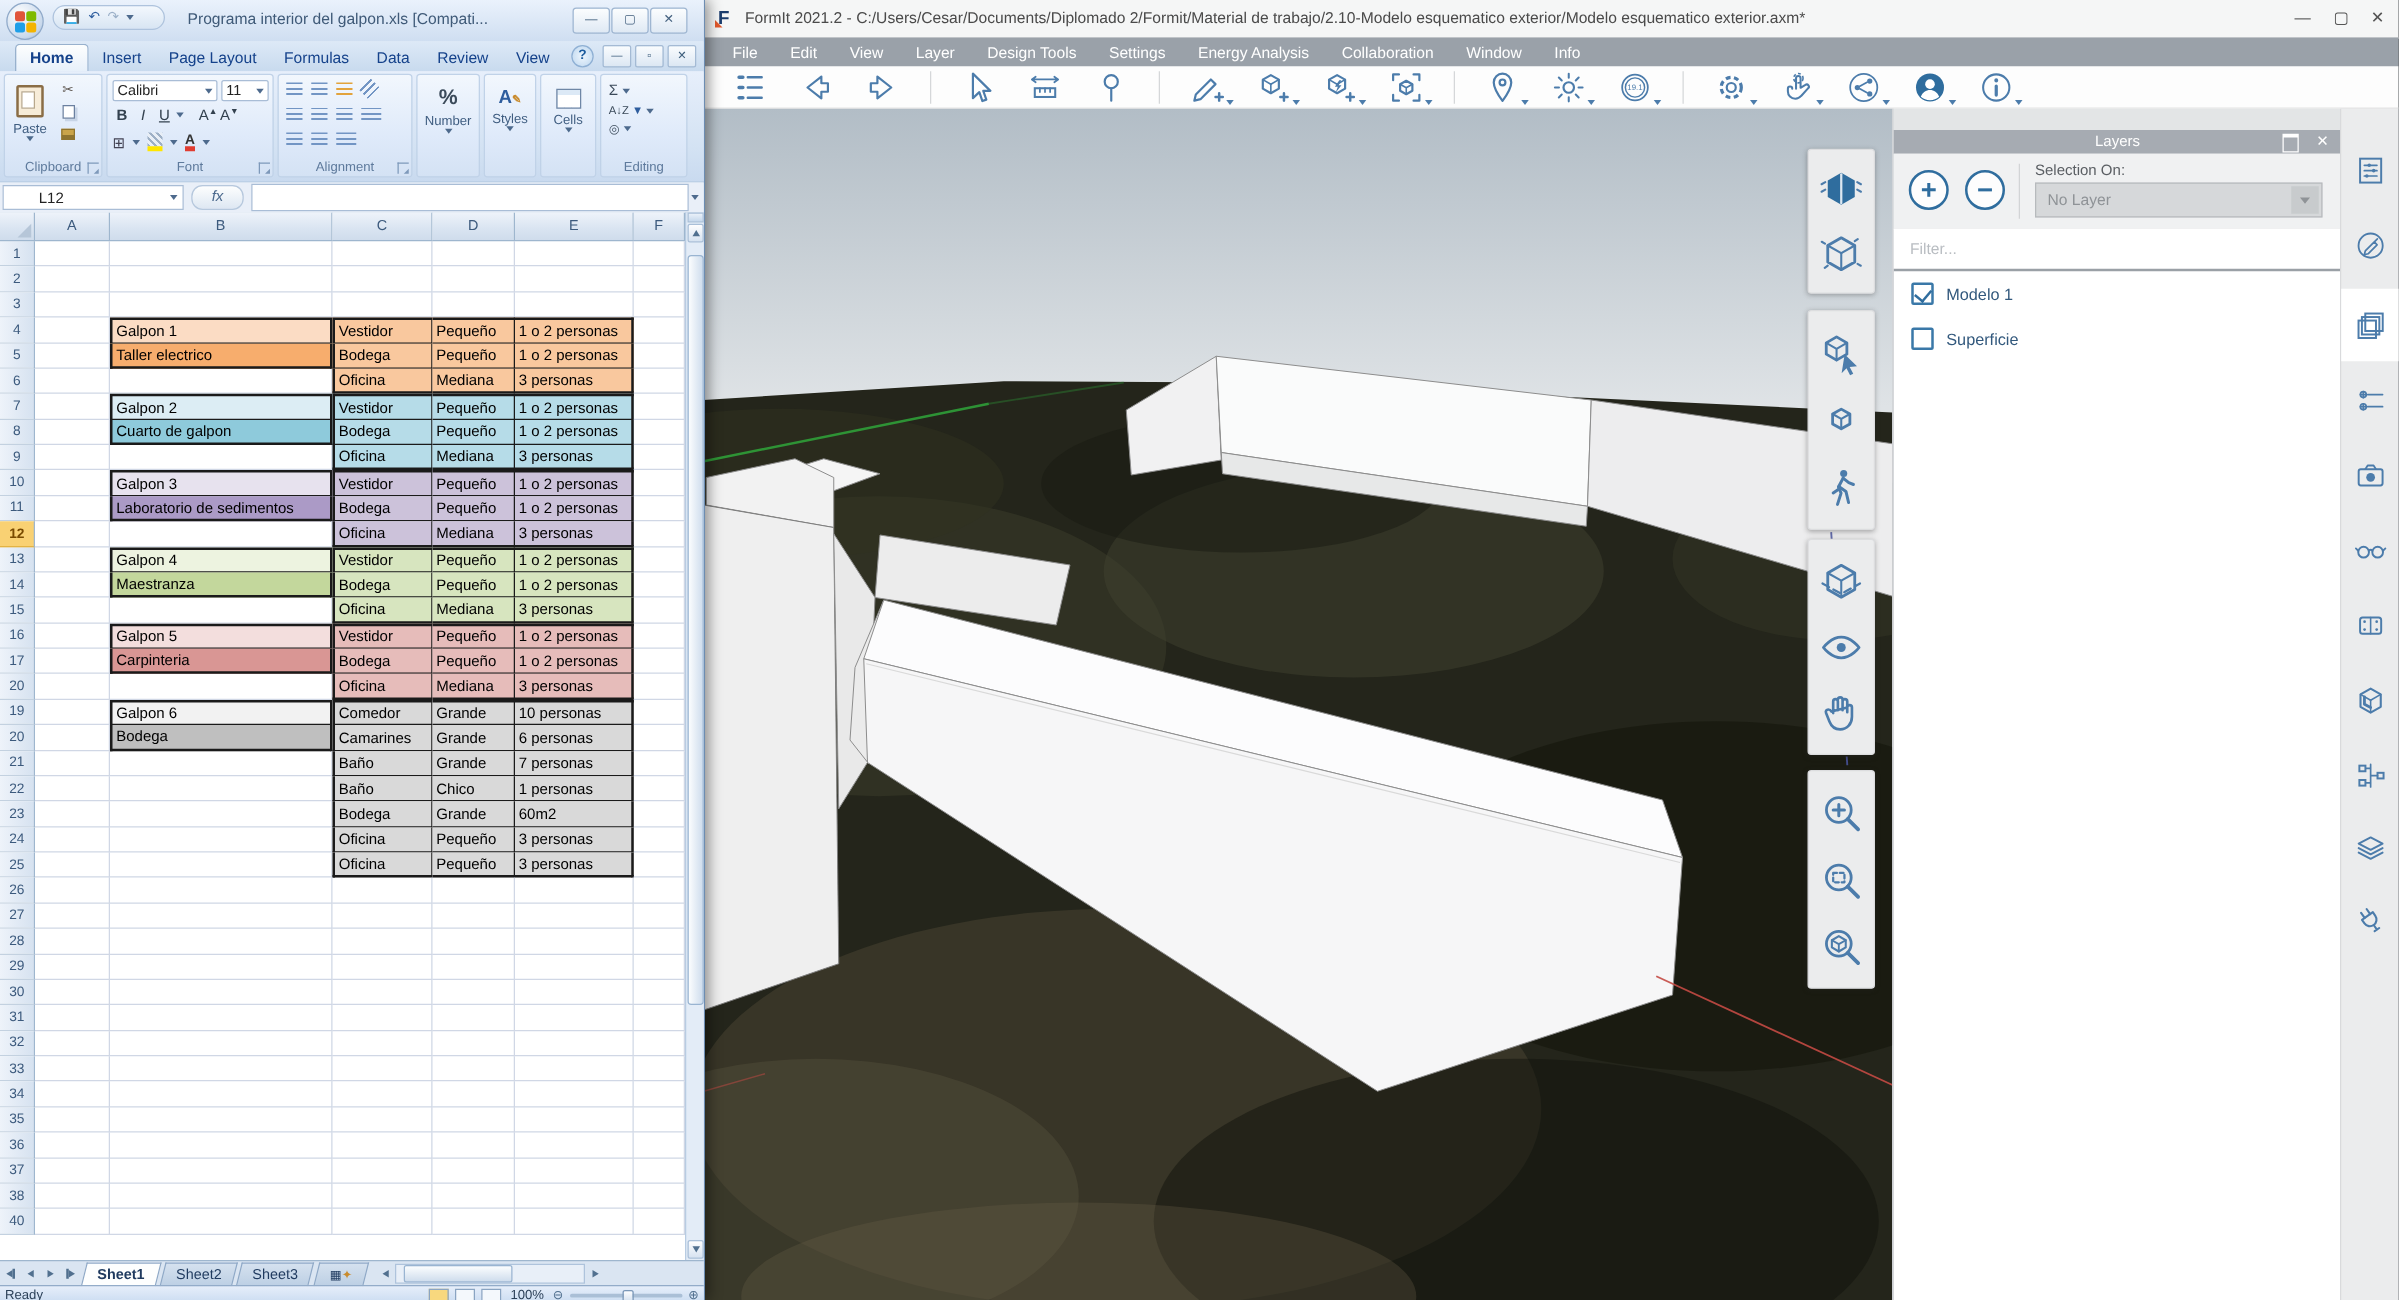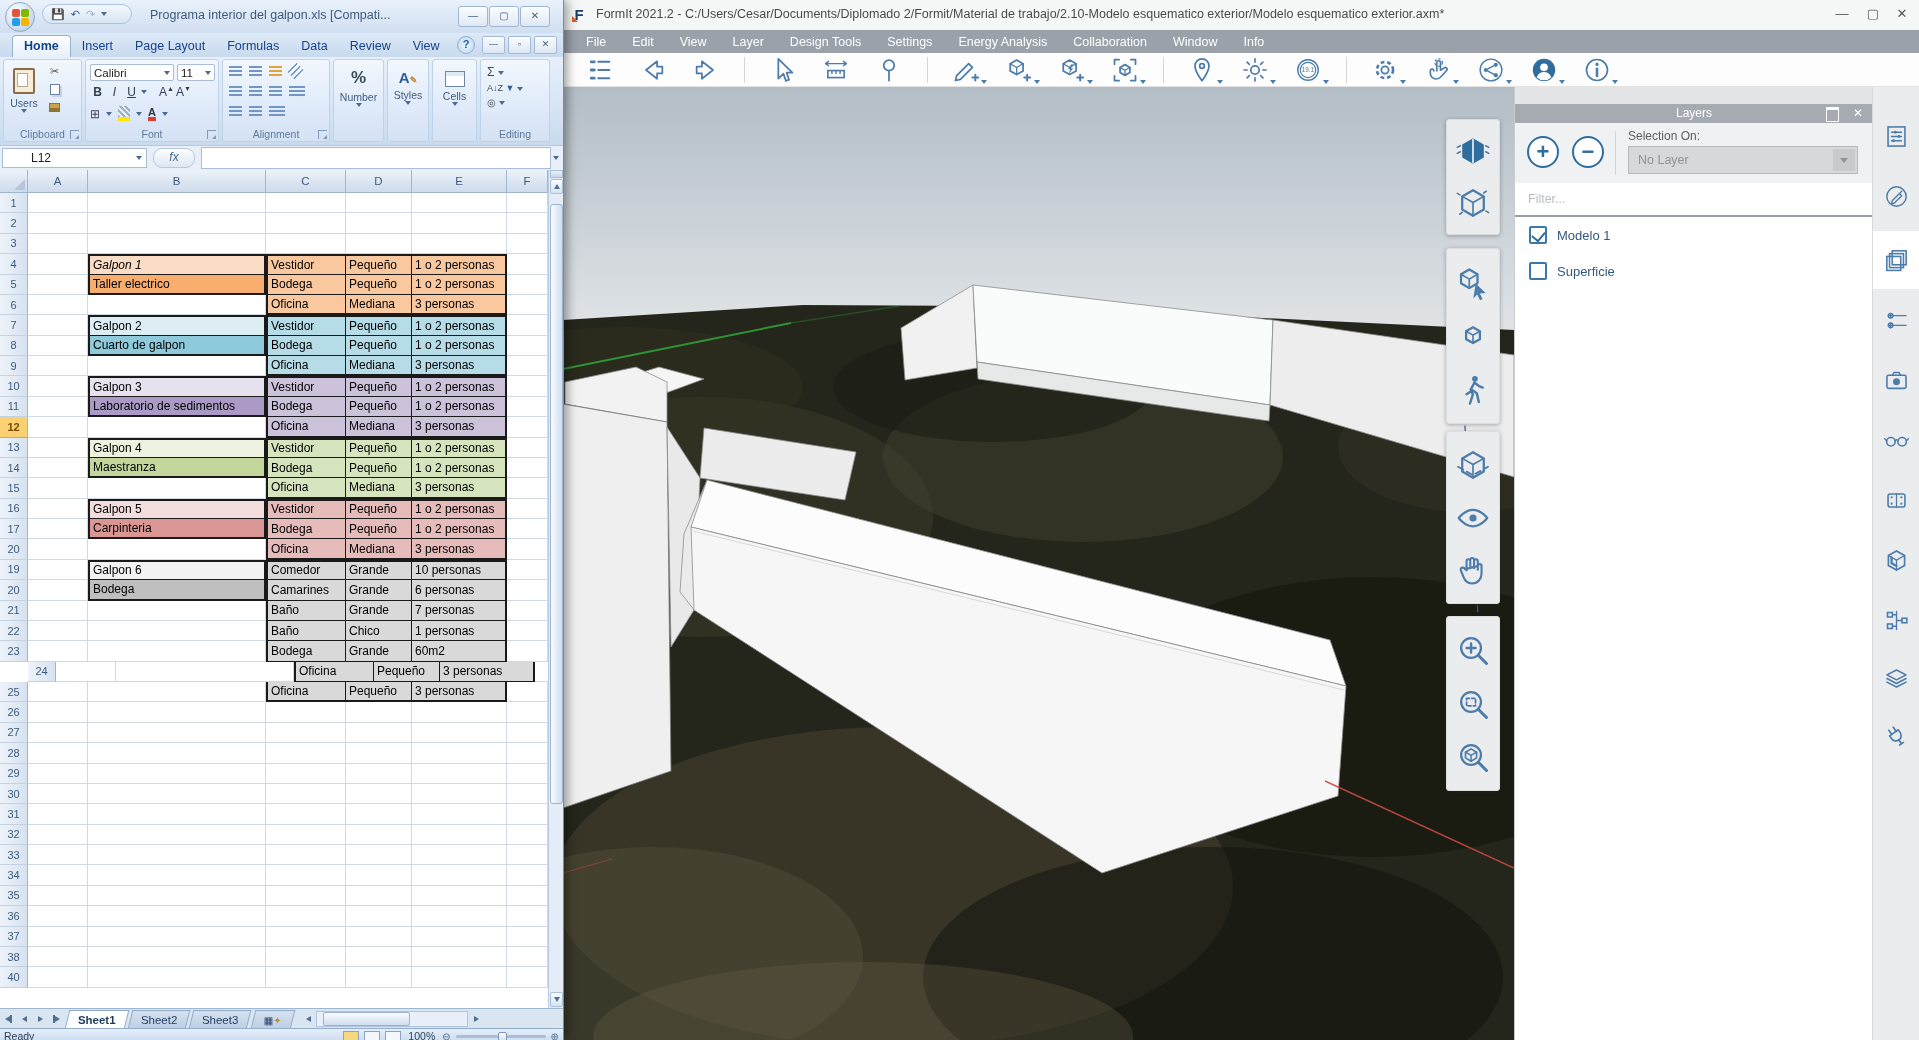--- a/index.html
+++ b/index.html
@@ -559,21 +559,21 @@
       <div class="wb-btn" data-interactable="true">▫</div>
       <div class="wb-btn" data-interactable="true">✕</div>
     </div>
 
     <div class="abs" id="x-ribbon" data-interactable="false">
       <div class="rgroup" style="width:79px" data-interactable="false">
         <div class="abs bigbtn" style="left:2px;top:2px;width:36px" data-interactable="true">
           <div style="width:18px;height:22px;border:2px solid #8a6d46;border-radius:2px;background:#f7ecd8;position:relative">
               <div style="position:absolute;left:2px;top:3px;width:9px;height:12px;background:#fff;border:1px solid #b8a88c"></div>
             </div>
-          <span class="blabel" data-interactable="false">Users</span>
+          <span class="blabel" data-interactable="false">Paste</span>
             <span class="ddt"></span>
         </div>
         <div class="abs" style="left:42px;top:4px;display:flex;flex-direction:column;gap:3px">
           <div class="mini" data-interactable="true">✂</div>
           <div class="mini" data-interactable="true">
               <span style="display:inline-block;width:8px;height:9px;border:1px solid #6b80a0;background:#fff;box-shadow:2px 2px 0 #c7d4e6"></span>
             </div>
           <div class="mini" data-interactable="true">
               <span style="display:inline-block;width:9px;height:4px;background:#caa44a;border:1px solid #8f7430;border-bottom-width:4px"></span>
             </div>
@@ -708,21 +708,21 @@
           <div class="gc" data-interactable="true" style="width: 60px;"></div>
           <div class="gc" data-interactable="true" style="width: 178px;"></div>
           <div class="gc" data-interactable="true" style="width: 80px;"></div>
           <div class="gc" data-interactable="true" style="width: 66px;"></div>
           <div class="gc" data-interactable="true" style="width: 95px;"></div>
           <div class="gc" data-interactable="true" style="width: 41px;"></div>
         </div>
         <div class="g-row" style="height: 20.375px;">
           <div class="rh" data-interactable="true">4</div>
           <div class="gc" data-interactable="true" style="width: 60px;"></div>
-          <div class="gc" data-interactable="true" style="width: 178px; background: rgb(251, 220, 196); border-width: 2px 2px 1px; border-style: solid; border-color: rgb(26, 26, 26); border-image: initial; font-style: italic;">Galpon 1</div>
+          <div class="gc" data-interactable="true" style="width: 178px; background: rgb(251, 220, 196); border-width: 2px 2px 1px; border-style: solid; border-color: rgb(26, 26, 26); border-image: initial;">Galpon 1</div>
           <div class="gc" data-interactable="true" style="width: 80px; background: rgb(249, 200, 158); border-width: 2px 1px 1px 2px; border-style: solid; border-color: rgb(26, 26, 26);">Vestidor</div>
           <div class="gc" data-interactable="true" style="width: 66px; background: rgb(249, 200, 158); border-right: 1px solid rgb(26, 26, 26); border-bottom: 1px solid rgb(26, 26, 26); border-top: 2px solid rgb(26, 26, 26);">Pequeño</div>
           <div class="gc" data-interactable="true" style="width: 95px; background: rgb(249, 200, 158); border-right: 2px solid rgb(26, 26, 26); border-bottom: 1px solid rgb(26, 26, 26); border-top: 2px solid rgb(26, 26, 26);">1 o 2 personas</div>
           <div class="gc" data-interactable="true" style="width: 41px;"></div>
         </div>
         <div class="g-row" style="height: 20.375px;">
           <div class="rh" data-interactable="true">5</div>
           <div class="gc" data-interactable="true" style="width: 60px;"></div>
           <div class="gc" data-interactable="true" style="width: 178px; background: rgb(247, 173, 109); border-top: none; border-right: 2px solid rgb(26, 26, 26); border-bottom: 2px solid rgb(26, 26, 26); border-left: 2px solid rgb(26, 26, 26); border-image: initial;">Taller electrico</div>
           <div class="gc" data-interactable="true" style="width: 80px; background: rgb(249, 200, 158); border-right: 1px solid rgb(26, 26, 26); border-bottom: 1px solid rgb(26, 26, 26); border-left: 2px solid rgb(26, 26, 26);">Bodega</div>
@@ -885,21 +885,21 @@
         </div>
         <div class="g-row" style="height: 20.375px;">
           <div class="rh" data-interactable="true">23</div>
           <div class="gc" data-interactable="true" style="width: 60px;"></div>
           <div class="gc" data-interactable="true" style="width: 178px;"></div>
           <div class="gc" data-interactable="true" style="width: 80px; background: rgb(217, 217, 217); border-right: 1px solid rgb(26, 26, 26); border-bottom: 1px solid rgb(26, 26, 26); border-left: 2px solid rgb(26, 26, 26);">Bodega</div>
           <div class="gc" data-interactable="true" style="width: 66px; background: rgb(217, 217, 217); border-right: 1px solid rgb(26, 26, 26); border-bottom: 1px solid rgb(26, 26, 26);">Grande</div>
           <div class="gc" data-interactable="true" style="width: 95px; background: rgb(217, 217, 217); border-right: 2px solid rgb(26, 26, 26); border-bottom: 1px solid rgb(26, 26, 26);">60m2</div>
           <div class="gc" data-interactable="true" style="width: 41px;"></div>
         </div>
-        <div class="g-row" style="height: 20.375px; padding-left: 28px;">
+        <div class="g-row" style="height: 20.375px;">
           <div class="rh" data-interactable="true">24</div>
           <div class="gc" data-interactable="true" style="width: 60px;"></div>
           <div class="gc" data-interactable="true" style="width: 178px;"></div>
           <div class="gc" data-interactable="true" style="width: 80px; background: rgb(217, 217, 217); border-right: 1px solid rgb(26, 26, 26); border-bottom: 1px solid rgb(26, 26, 26); border-left: 2px solid rgb(26, 26, 26);">Oficina</div>
           <div class="gc" data-interactable="true" style="width: 66px; background: rgb(217, 217, 217); border-right: 1px solid rgb(26, 26, 26); border-bottom: 1px solid rgb(26, 26, 26);">Pequeño</div>
           <div class="gc" data-interactable="true" style="width: 95px; background: rgb(217, 217, 217); border-right: 2px solid rgb(26, 26, 26); border-bottom: 1px solid rgb(26, 26, 26);">3 personas</div>
           <div class="gc" data-interactable="true" style="width: 41px;"></div>
         </div>
         <div class="g-row" style="height: 20.375px;">
           <div class="rh" data-interactable="true">25</div>

